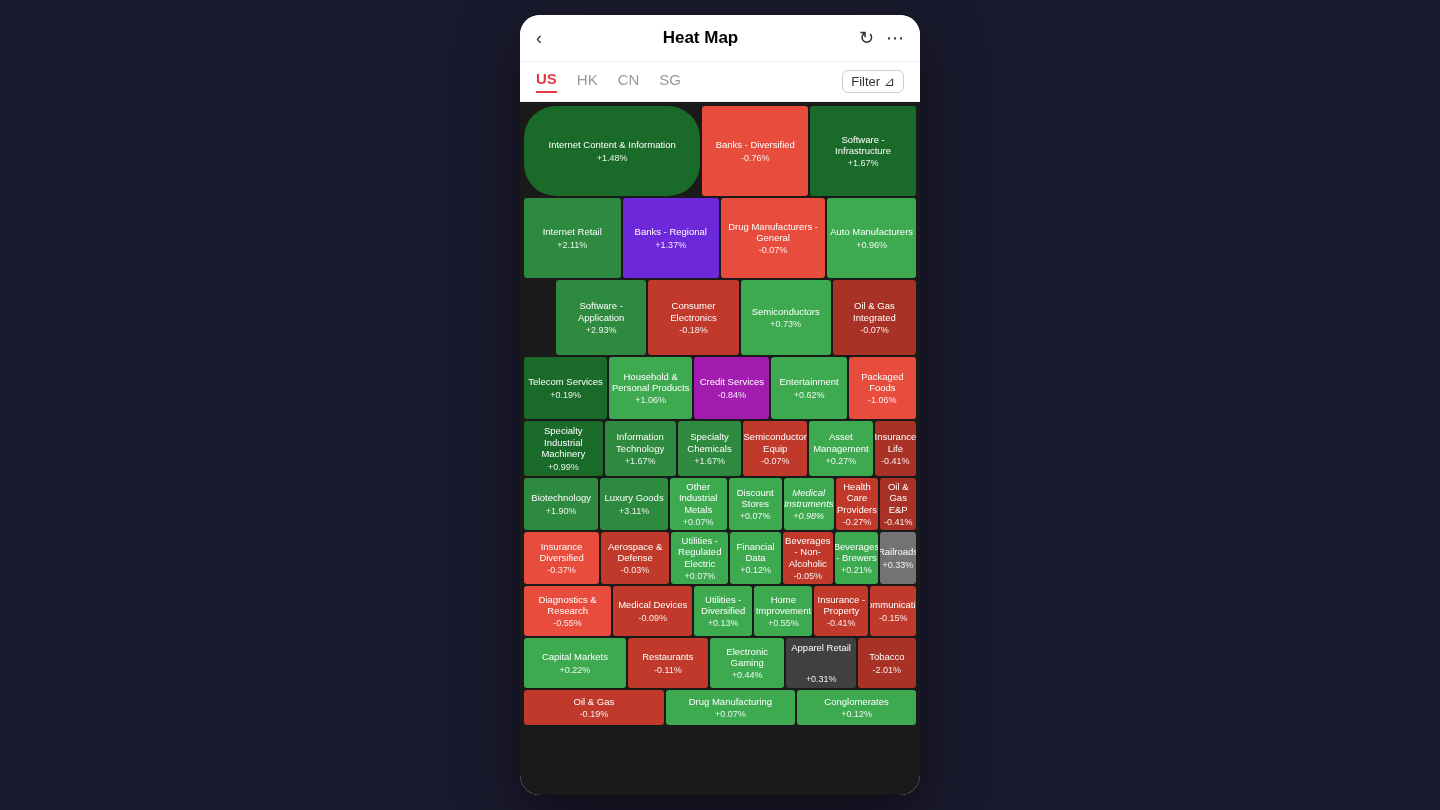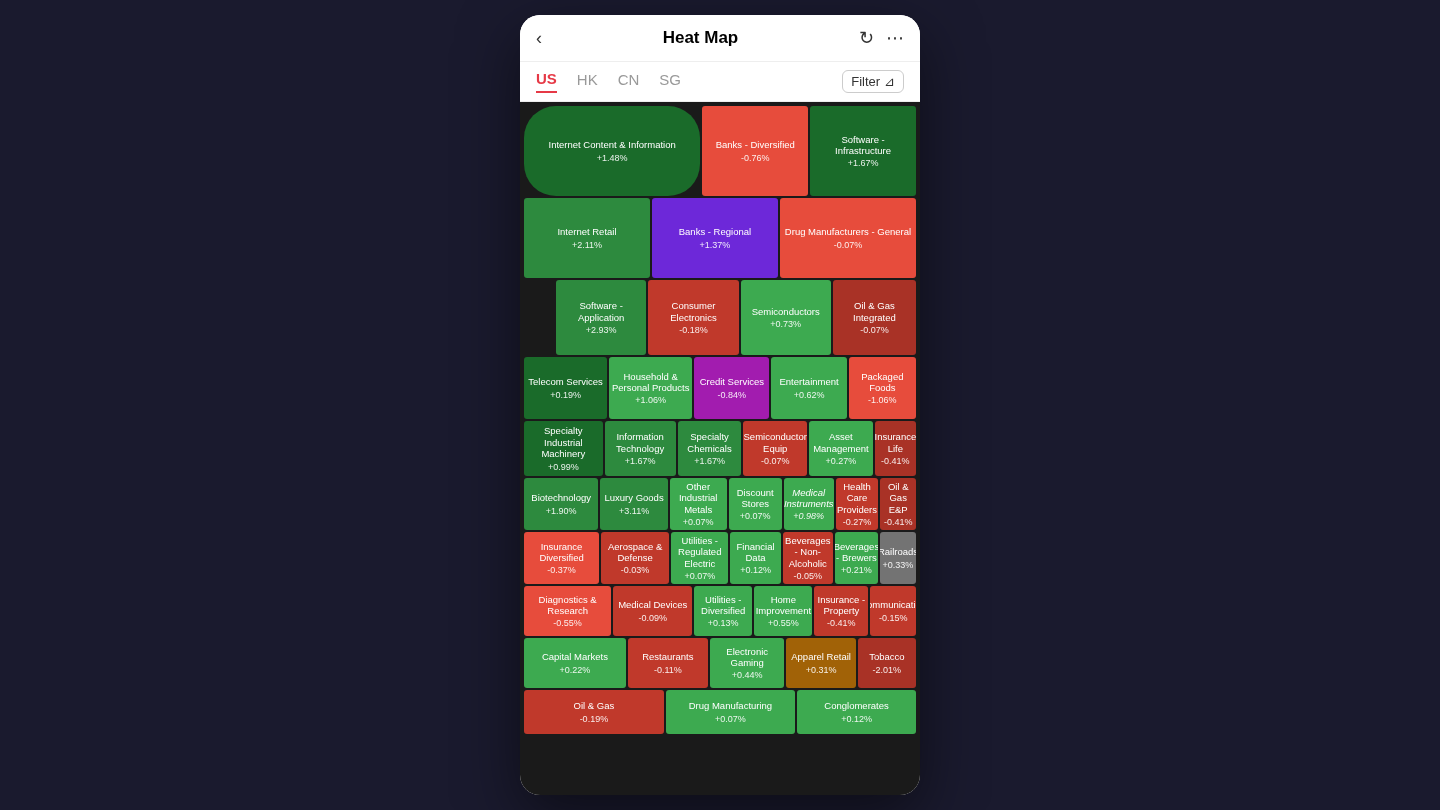--- a/index.html
+++ b/index.html
@@ -162,20 +162,24 @@
             <div class="cell-value">+2.11%</div>
           </div>
           <div class="hm-cell" title="Banks - Regional +1.37%" style="flex: 1.2 1 0%; background: #6d28d9;">
             <div class="cell-name">Banks - Regional</div>
             <div class="cell-value">+1.37%</div>
           </div>
           <div class="hm-cell" title="Drug Manufacturers - General -0.07%" style="flex: 1.3 1 0%; background: rgb(231, 76, 60);">
             <div class="cell-name">Drug Manufacturers - General</div>
             <div class="cell-value">-0.07%</div>
           </div>
+          <div class="hm-cell" title="Auto Manufacturers +0.96%" style="flex: 1.1 1 0%; background: rgb(61, 170, 80);">
+            <div class="cell-name">Auto Manufacturers</div>
+            <div class="cell-value">+0.96%</div>
+          </div>
         </div>
         <div class="hm-row" style="height: 75px; padding-left: 32px;">
           <div class="hm-cell" title="Software - Application +2.93%" style="flex: 1.2 1 0%; background: rgb(45, 138, 62);">
             <div class="cell-name">Software - Application</div>
             <div class="cell-value">+2.93%</div>
           </div>
           <div class="hm-cell" title="Consumer Electronics -0.18%" style="flex: 1.2 1 0%; background: rgb(192, 57, 43);">
             <div class="cell-name">Consumer Electronics</div>
             <div class="cell-value">-0.18%</div>
           </div>
@@ -328,30 +332,30 @@
             <div class="cell-value">+0.22%</div>
           </div>
           <div class="hm-cell" title="Restaurants -0.11%" style="flex: 0.7 1 0%; background: rgb(192, 57, 43);">
             <div class="cell-name">Restaurants</div>
             <div class="cell-value">-0.11%</div>
           </div>
           <div class="hm-cell" title="Electronic Gaming +0.44%" style="flex: 0.65 1 0%; background: rgb(61, 170, 80);">
             <div class="cell-name">Electronic Gaming</div>
             <div class="cell-value">+0.44%</div>
           </div>
-          <div class="hm-cell" title="Apparel Retail +0.31%" style="flex: 0.6 1 0%; background: #a16207;">
+          <div class="hm-cell" title="Apparel Retail +0.31%" style="flex: 0.6 1 0%; background: #404040; justify-content: space-between;">
             <div class="cell-name">Apparel Retail</div>
             <div class="cell-value">+0.31%</div>
           </div>
           <div class="hm-cell" title="Tobacco -2.01%" style="flex: 0.5 1 0%; background: rgb(169, 50, 38);">
             <div class="cell-name">Tobacco</div>
             <div class="cell-value">-2.01%</div>
           </div>
         </div>
-        <div class="hm-row" style="height: 44px;">
+        <div class="hm-row" style="height: 35px;">
           <div class="hm-cell" title="Oil &amp; Gas -0.19%" style="flex: 0.65 1 0%; background: rgb(192, 57, 43);">
             <div class="cell-name">Oil &amp; Gas</div>
             <div class="cell-value">-0.19%</div>
           </div>
           <div class="hm-cell" title="Drug Manufacturing +0.07%" style="flex: 0.6 1 0%; background: rgb(61, 170, 80);">
             <div class="cell-name">Drug Manufacturing</div>
             <div class="cell-value">+0.07%</div>
           </div>
           <div class="hm-cell" title="Conglomerates +0.12%" style="flex: 0.55 1 0%; background: rgb(61, 170, 80);">
             <div class="cell-name">Conglomerates</div>

